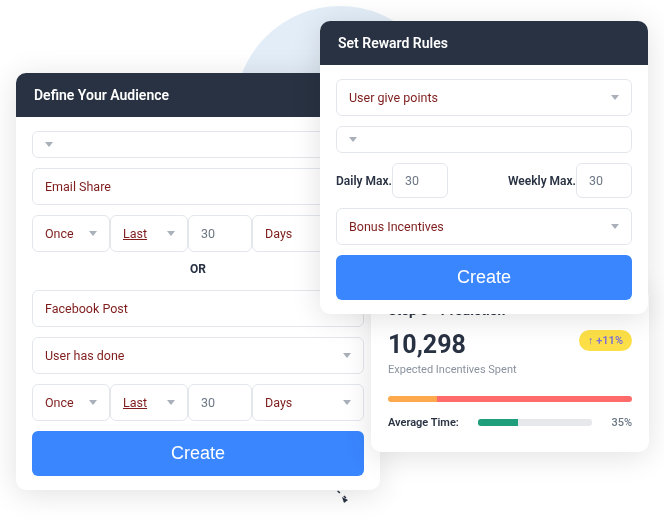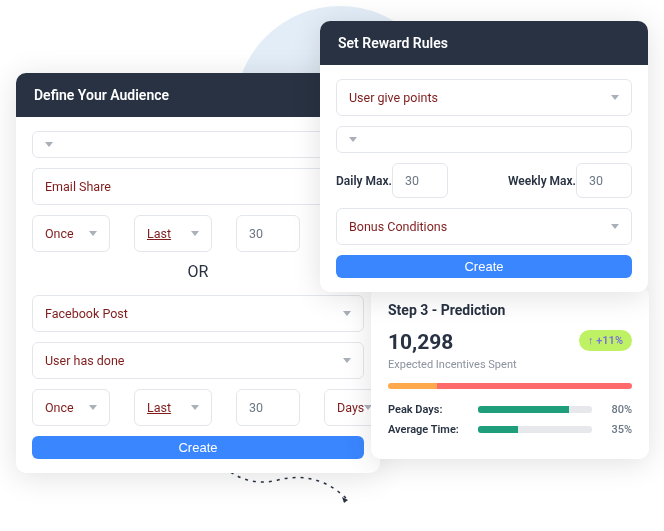--- a/index.html
+++ b/index.html
@@ -12,41 +12,41 @@
   .card-header { background: #283242; color: #fff; padding: 14px 18px; font-weight: 600; font-size: 14px; }
   .card-body { padding: 14px 16px; }
   
   .card-audience { top: 73px; left: 16px; width: 364px; z-index: 2; }
   .card-reward { top: 21px; left: 320px; width: 328px; z-index: 3; }
   .card-prediction { top: 286px; left: 371px; width: 278px; z-index: 2; padding: 16px 17px; }
   
   .select { width: 100%; border: 1px solid #e3e6eb; border-radius: 6px; padding: 10px 12px; font-size: 12.5px; color: #7f1d1d; display: flex; justify-content: space-between; align-items: center; margin-bottom: 10px; cursor: pointer; background: #fff; }
   .select .chev { width: 0; height: 0; border-left: 4px solid transparent; border-right: 4px solid transparent; border-top: 5px solid #a9b0ba; }
   
-  .row { display: flex; gap: 24px; margin-bottom: 10px; }
+  .row { display: flex; gap: 0; margin-bottom: 10px; }
   .row .select { margin-bottom: 0; }
   .row .cell-freq { flex: 0 0 78px; }
   .row .cell-last { flex: 0 0 78px; text-decoration: underline; }
   .row .cell-num { flex: 0 0 64px; text-align: left; }
   .row .cell-days { flex: 1; }
   .input-num { border: 1px solid #e3e6eb; border-radius: 6px; padding: 10px 12px; font-size: 12.5px; color: #6c7785; background: #fff; width:100%; }
   
-  .or-line { text-align: center; font-size: 16px; font-weight: 400; color: #283242; margin: 8px 0 14px; }
+  .or-line { text-align: center; font-size: 12px; font-weight: 700; color: #283242; margin: 8px 0 14px; }
   
-  .btn-primary { width: 100%; background: #3a86ff; color: #fff; border: none; border-radius: 6px; padding: 4px; font-size: 13px; font-weight: 500; cursor: pointer; }
+  .btn-primary { width: 100%; background: #3a86ff; color: #fff; border: none; border-radius: 6px; padding: 12px; font-size: 18px; font-weight: 500; cursor: pointer; }
   
   .reward-row { display: flex; align-items: center; margin-bottom: 10px; }
   .reward-row .lbl { font-size: 12px; color: #283242; font-weight: 600; }
   .reward-row .num-box { border: 1px solid #e3e6eb; border-radius: 6px; padding: 9px 12px; font-size: 12.5px; color: #6c7785; width: 56px; }
   
   .pred-title { font-size: 14px; font-weight: 700; color: #283242; margin-bottom: 12px; }
   .pred-metric { display: flex; justify-content: space-between; align-items: flex-start; margin-bottom: 4px; }
-  .pred-value { font-size: 21px; font-weight: 700; color: #283242; }
-  .pred-sub { font-size: 11px; color: #8a929e; margin-bottom: 12px; }
-  .badge { background: #bef264; color: #7b6fd9; font-size: 11px; font-weight: 600; padding: 4px 9px; border-radius: 12px; }
+  .pred-value { font-size: 25px; font-weight: 700; color: #283242; }
+  .pred-sub { font-size: 11px; color: #8a929e; margin-bottom: 20px; }
+  .badge { background: #fde047; color: #7b6fd9; font-size: 11px; font-weight: 600; padding: 4px 9px; border-radius: 12px; }
   
   .gradient-bar { height: 6px; border-radius: 4px; background: linear-gradient(90deg, #ffa94d 0%, #ffa94d 20%, #ff6b6b 20%, #ff6b6b 100%); margin-bottom: 14px; }
   
   .stat-row { display: flex; align-items: center; gap: 8px; margin-bottom: 7px; font-size: 11px; }
   .stat-row .stat-label { width: 82px; color: #283242; font-weight: 600; }
   .stat-row .bar-wrap { flex: 1; height: 7px; background: #e6e8ec; border-radius: 3px; overflow: hidden; }
   .stat-row .bar-fill { height: 100%; }
   .stat-row .stat-pct { width: 32px; text-align: right; color: #6c7785; font-weight:500; }
   
   .dotted-path { position: absolute; top: 440px; left: 198px; width: 160px; height: 80px; z-index: 1; }
@@ -129,44 +129,37 @@
       <div class="num-box">
         <span>30</span>
       </div>
       <span style="flex:1"></span>
       <span class="lbl">Weekly Max.</span>
       <div class="num-box">
         <span>30</span>
       </div>
     </div>
     <div class="select">
-      <span>Bonus Conditions</span>
+      <span>Bonus Incentives</span>
       <span class="chev"></span>
     </div>
     <button class="btn-primary">Create</button>
   </div>
 </div>
 
 <div class="card card-prediction">
   <div class="pred-title">Step 3 - Prediction</div>
   <div class="pred-metric">
     <div class="pred-value">10,298</div>
     <div class="badge">↑ +11%</div>
   </div>
   <div class="pred-sub">Expected Incentives Spent</div>
   <div class="gradient-bar"></div>
   <div id="stats-container">
       <div class="stat-row">
-    <div class="stat-label">Peak Days:</div>
-    <div class="bar-wrap">
-          <div class="bar-fill" style="width:80%;background:#1e9e7a"></div>
-        </div>
-    <div class="stat-pct">80%</div>
-      </div>
-      <div class="stat-row">
     <div class="stat-label">Average Time:</div>
     <div class="bar-wrap">
           <div class="bar-fill" style="width:35%;background:#1e9e7a"></div>
         </div>
     <div class="stat-pct">35%</div>
       </div>
     </div>
 </div>
 
 <svg class="dotted-path" viewBox="0 0 160 80">

